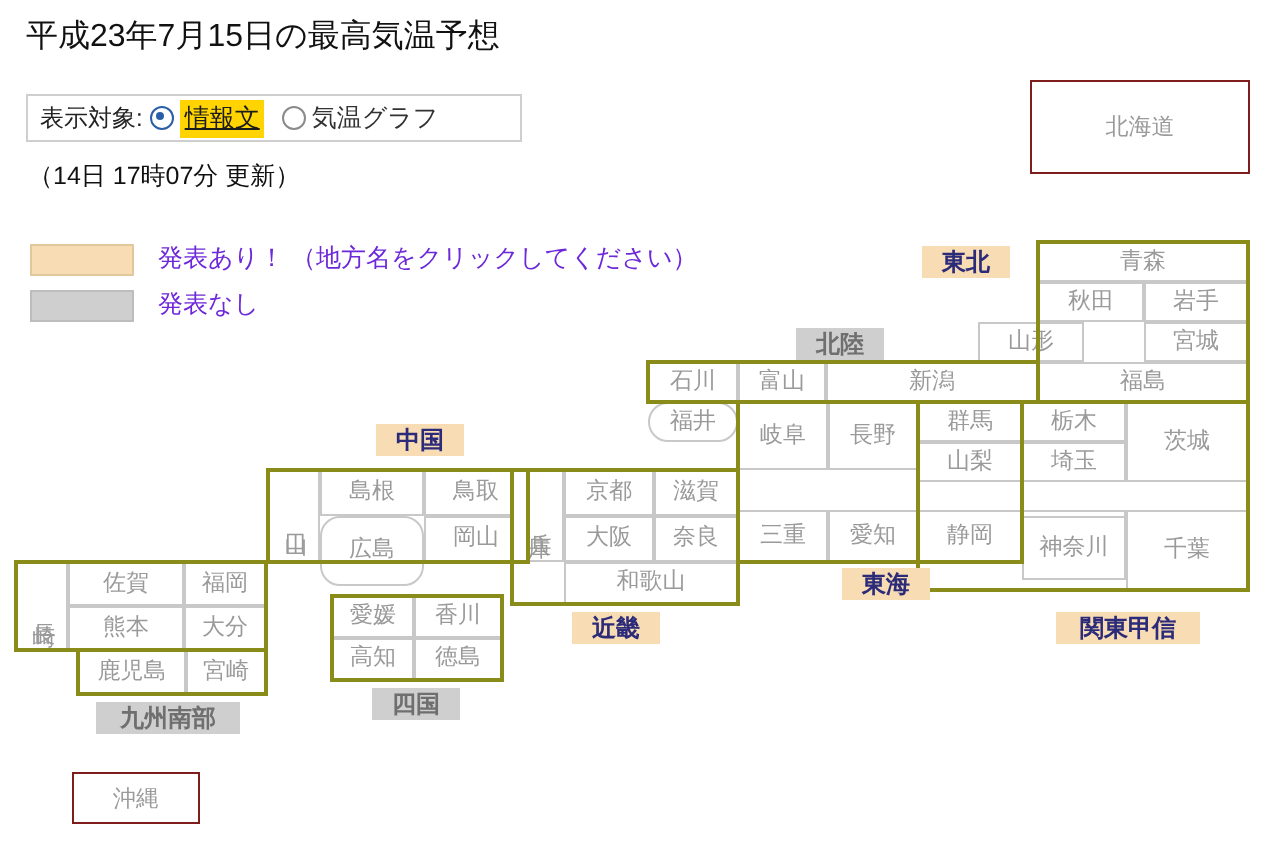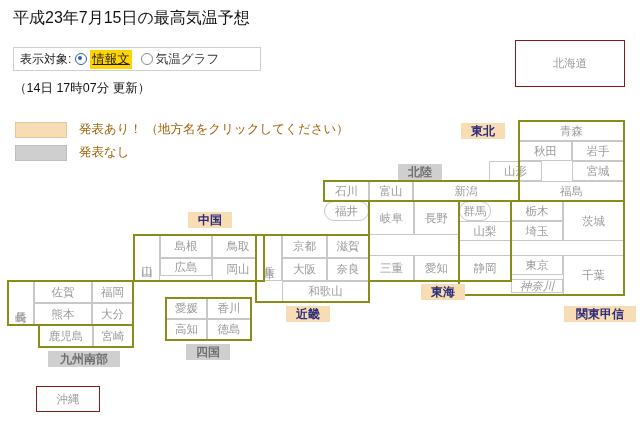--- a/index.html
+++ b/index.html
@@ -114,21 +114,21 @@
     height: 16px;
     border: 1px solid #bdbdbd;
     box-sizing: border-box;
     margin-right: 12px;
     flex: none;
   }
   .legend-swatch.avail { background: #F7DCB4; border-color: #e2c79d; }
   .legend-swatch.none  { background: #CFCFCF; border-color: #bdbdbd; }
   .legend-text {
     font-size: 12.5px;
-    color: #a16207;
+    color: #6d28d9;
   }
 
   
   #japan-map {
     position: absolute;
     left: 0;
     top: 0;
     width: 640px;
     height: 426px;
   }
@@ -223,35 +223,35 @@
     <div class="pref-cell" style="left: 572px; top: 141px; width: 52px; height: 20px;">岩手</div>
     <div class="pref-cell" style="left: 489px; top: 161px; width: 53px; height: 20px;">山形</div>
     <div class="pref-cell" style="left: 572px; top: 161px; width: 52px; height: 20px;">宮城</div>
     <div class="pref-cell" style="left: 519px; top: 181px; width: 105px; height: 20px;">福島</div>
     <div class="pref-cell" style="left: 324px; top: 181px; width: 45px; height: 20px;">石川</div>
     <div class="pref-cell" style="left: 369px; top: 181px; width: 44px; height: 20px;">富山</div>
     <div class="pref-cell" style="left: 413px; top: 181px; width: 106px; height: 20px;">新潟</div>
     <div class="pref-cell" style="left: 324px; top: 201px; width: 45px; height: 20px; border-radius: 10px;">福井</div>
     <div class="pref-cell" style="left: 369px; top: 201px; width: 45px; height: 34px;">岐阜</div>
     <div class="pref-cell" style="left: 414px; top: 201px; width: 45px; height: 34px;">長野</div>
-    <div class="pref-cell" style="left: 459px; top: 201px; width: 32px; height: 20px; border-radius: 10px;">群馬</div>
+    <div class="pref-cell" style="left: 459px; top: 201px; width: 52px; height: 20px;">群馬</div>
     <div class="pref-cell" style="left: 511px; top: 201px; width: 52px; height: 20px;">栃木</div>
     <div class="pref-cell" style="left: 563px; top: 201px; width: 61px; height: 40px;">茨城</div>
     <div class="pref-cell" style="left: 459px; top: 221px; width: 52px; height: 20px;">山梨</div>
     <div class="pref-cell" style="left: 511px; top: 221px; width: 52px; height: 20px;">埼玉</div>
     <div class="pref-cell" style="left: 369px; top: 255px; width: 45px; height: 26px;">三重</div>
     <div class="pref-cell" style="left: 414px; top: 255px; width: 45px; height: 26px;">愛知</div>
     <div class="pref-cell" style="left: 459px; top: 255px; width: 52px; height: 26px;">静岡</div>
     <div class="pref-cell" style="left: 511px; top: 255px; width: 52px; height: 20px;">東京</div>
     <div class="pref-cell" style="left: 563px; top: 255px; width: 61px; height: 40px;">千葉</div>
-    <div class="pref-cell" style="left: 511px; top: 279px; width: 52px; height: 14px; font-style: italic;">神奈川</div>
+    <div class="pref-cell" style="left: 511px; top: 258px; width: 52px; height: 32px;">神奈川</div>
     <div class="pref-cell vertical" style="left: 134px; top: 235px; width: 26px; height: 46px;">山口</div>
     <div class="pref-cell" style="left: 160px; top: 235px; width: 52px; height: 23px;">島根</div>
     <div class="pref-cell" style="left: 212px; top: 235px; width: 52px; height: 23px;">鳥取</div>
-    <div class="pref-cell" style="left: 160px; top: 258px; width: 52px; height: 18px;">広島</div>
+    <div class="pref-cell" style="left: 160px; top: 258px; width: 52px; height: 35px; border-radius: 10px;">広島</div>
     <div class="pref-cell" style="left: 212px; top: 258px; width: 52px; height: 23px;">岡山</div>
     <div class="pref-cell vertical" style="left: 256px; top: 235px; width: 26px; height: 46px;">兵庫</div>
     <div class="pref-cell" style="left: 282px; top: 235px; width: 45px; height: 23px;">京都</div>
     <div class="pref-cell" style="left: 327px; top: 235px; width: 42px; height: 23px;">滋賀</div>
     <div class="pref-cell" style="left: 282px; top: 258px; width: 45px; height: 23px;">大阪</div>
     <div class="pref-cell" style="left: 327px; top: 258px; width: 42px; height: 23px;">奈良</div>
     <div class="pref-cell" style="left: 282px; top: 281px; width: 87px; height: 21px;">和歌山</div>
     <div class="pref-cell vertical" style="left: 8px; top: 281px; width: 26px; height: 44px;">長崎</div>
     <div class="pref-cell" style="left: 34px; top: 281px; width: 58px; height: 22px;">佐賀</div>
     <div class="pref-cell" style="left: 92px; top: 281px; width: 41px; height: 22px;">福岡</div>
@@ -270,16 +270,16 @@
     <div class="region-outline" style="left: 133px; top: 234px; width: 132px; height: 48px; border-color: rgb(138, 140, 25);"></div>
     <div class="region-outline" style="left: 255px; top: 234px; width: 115px; height: 69px; border-color: rgb(138, 140, 25);"></div>
     <div class="region-outline" style="left: 7px; top: 280px; width: 127px; height: 46px; border-color: rgb(138, 140, 25);"></div>
     <div class="region-outline" style="left: 38px; top: 324px; width: 96px; height: 24px; border-color: rgb(138, 140, 25);"></div>
     <div class="region-outline" style="left: 165px; top: 297px; width: 87px; height: 44px; border-color: rgb(138, 140, 25);"></div>
     <div class="region-badge avail" style="left: 461px; top: 123px; width: 44px; height: 16px;">東北</div>
     <div class="region-badge none" style="left: 398px; top: 164px; width: 44px; height: 16px;">北陸</div>
     <div class="region-badge avail" style="left: 188px; top: 212px; width: 44px; height: 16px;">中国</div>
     <div class="region-badge avail" style="left: 421px; top: 284px; width: 44px; height: 16px;">東海</div>
     <div class="region-badge avail" style="left: 286px; top: 306px; width: 44px; height: 16px;">近畿</div>
-    <div class="region-badge avail" style="left: 528px; top: 306px; width: 72px; height: 16px; margin-left: 36px;">関東甲信</div>
+    <div class="region-badge avail" style="left: 528px; top: 306px; width: 72px; height: 16px;">関東甲信</div>
     <div class="region-badge none" style="left: 48px; top: 351px; width: 72px; height: 16px;">九州南部</div>
     <div class="region-badge none" style="left: 186px; top: 344px; width: 44px; height: 16px;">四国</div>
   </div>
 
 </body></html>

